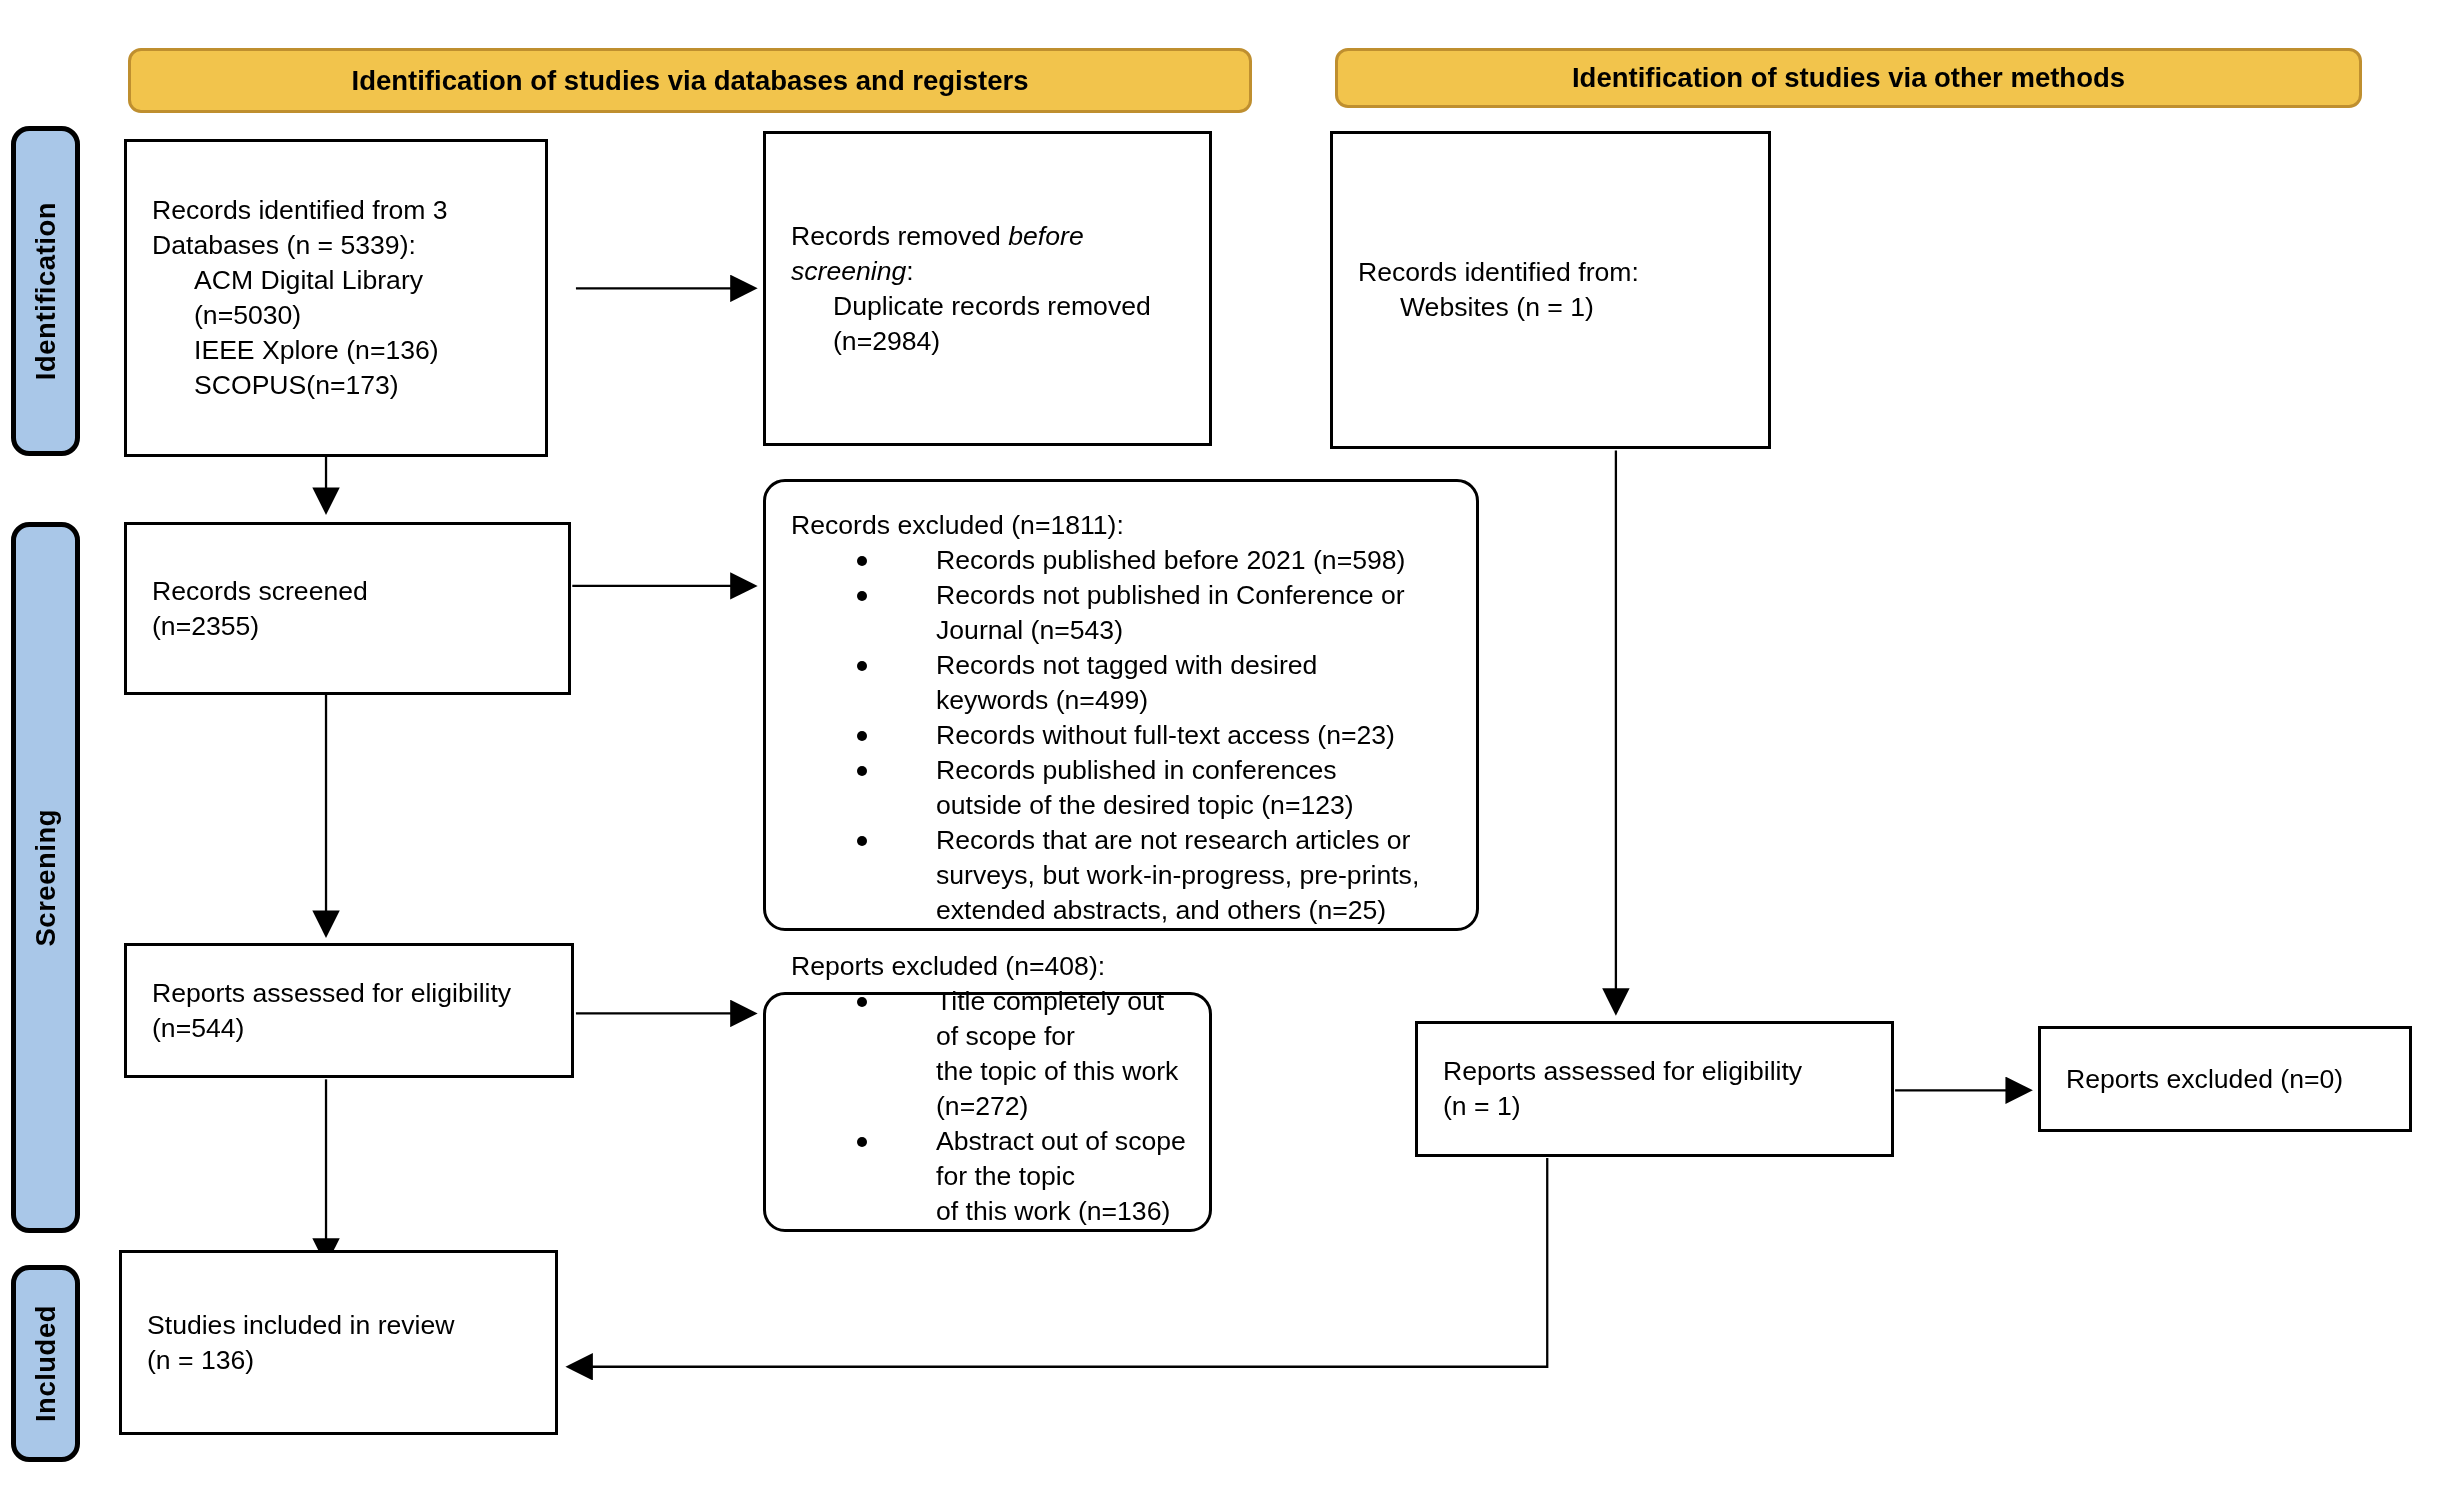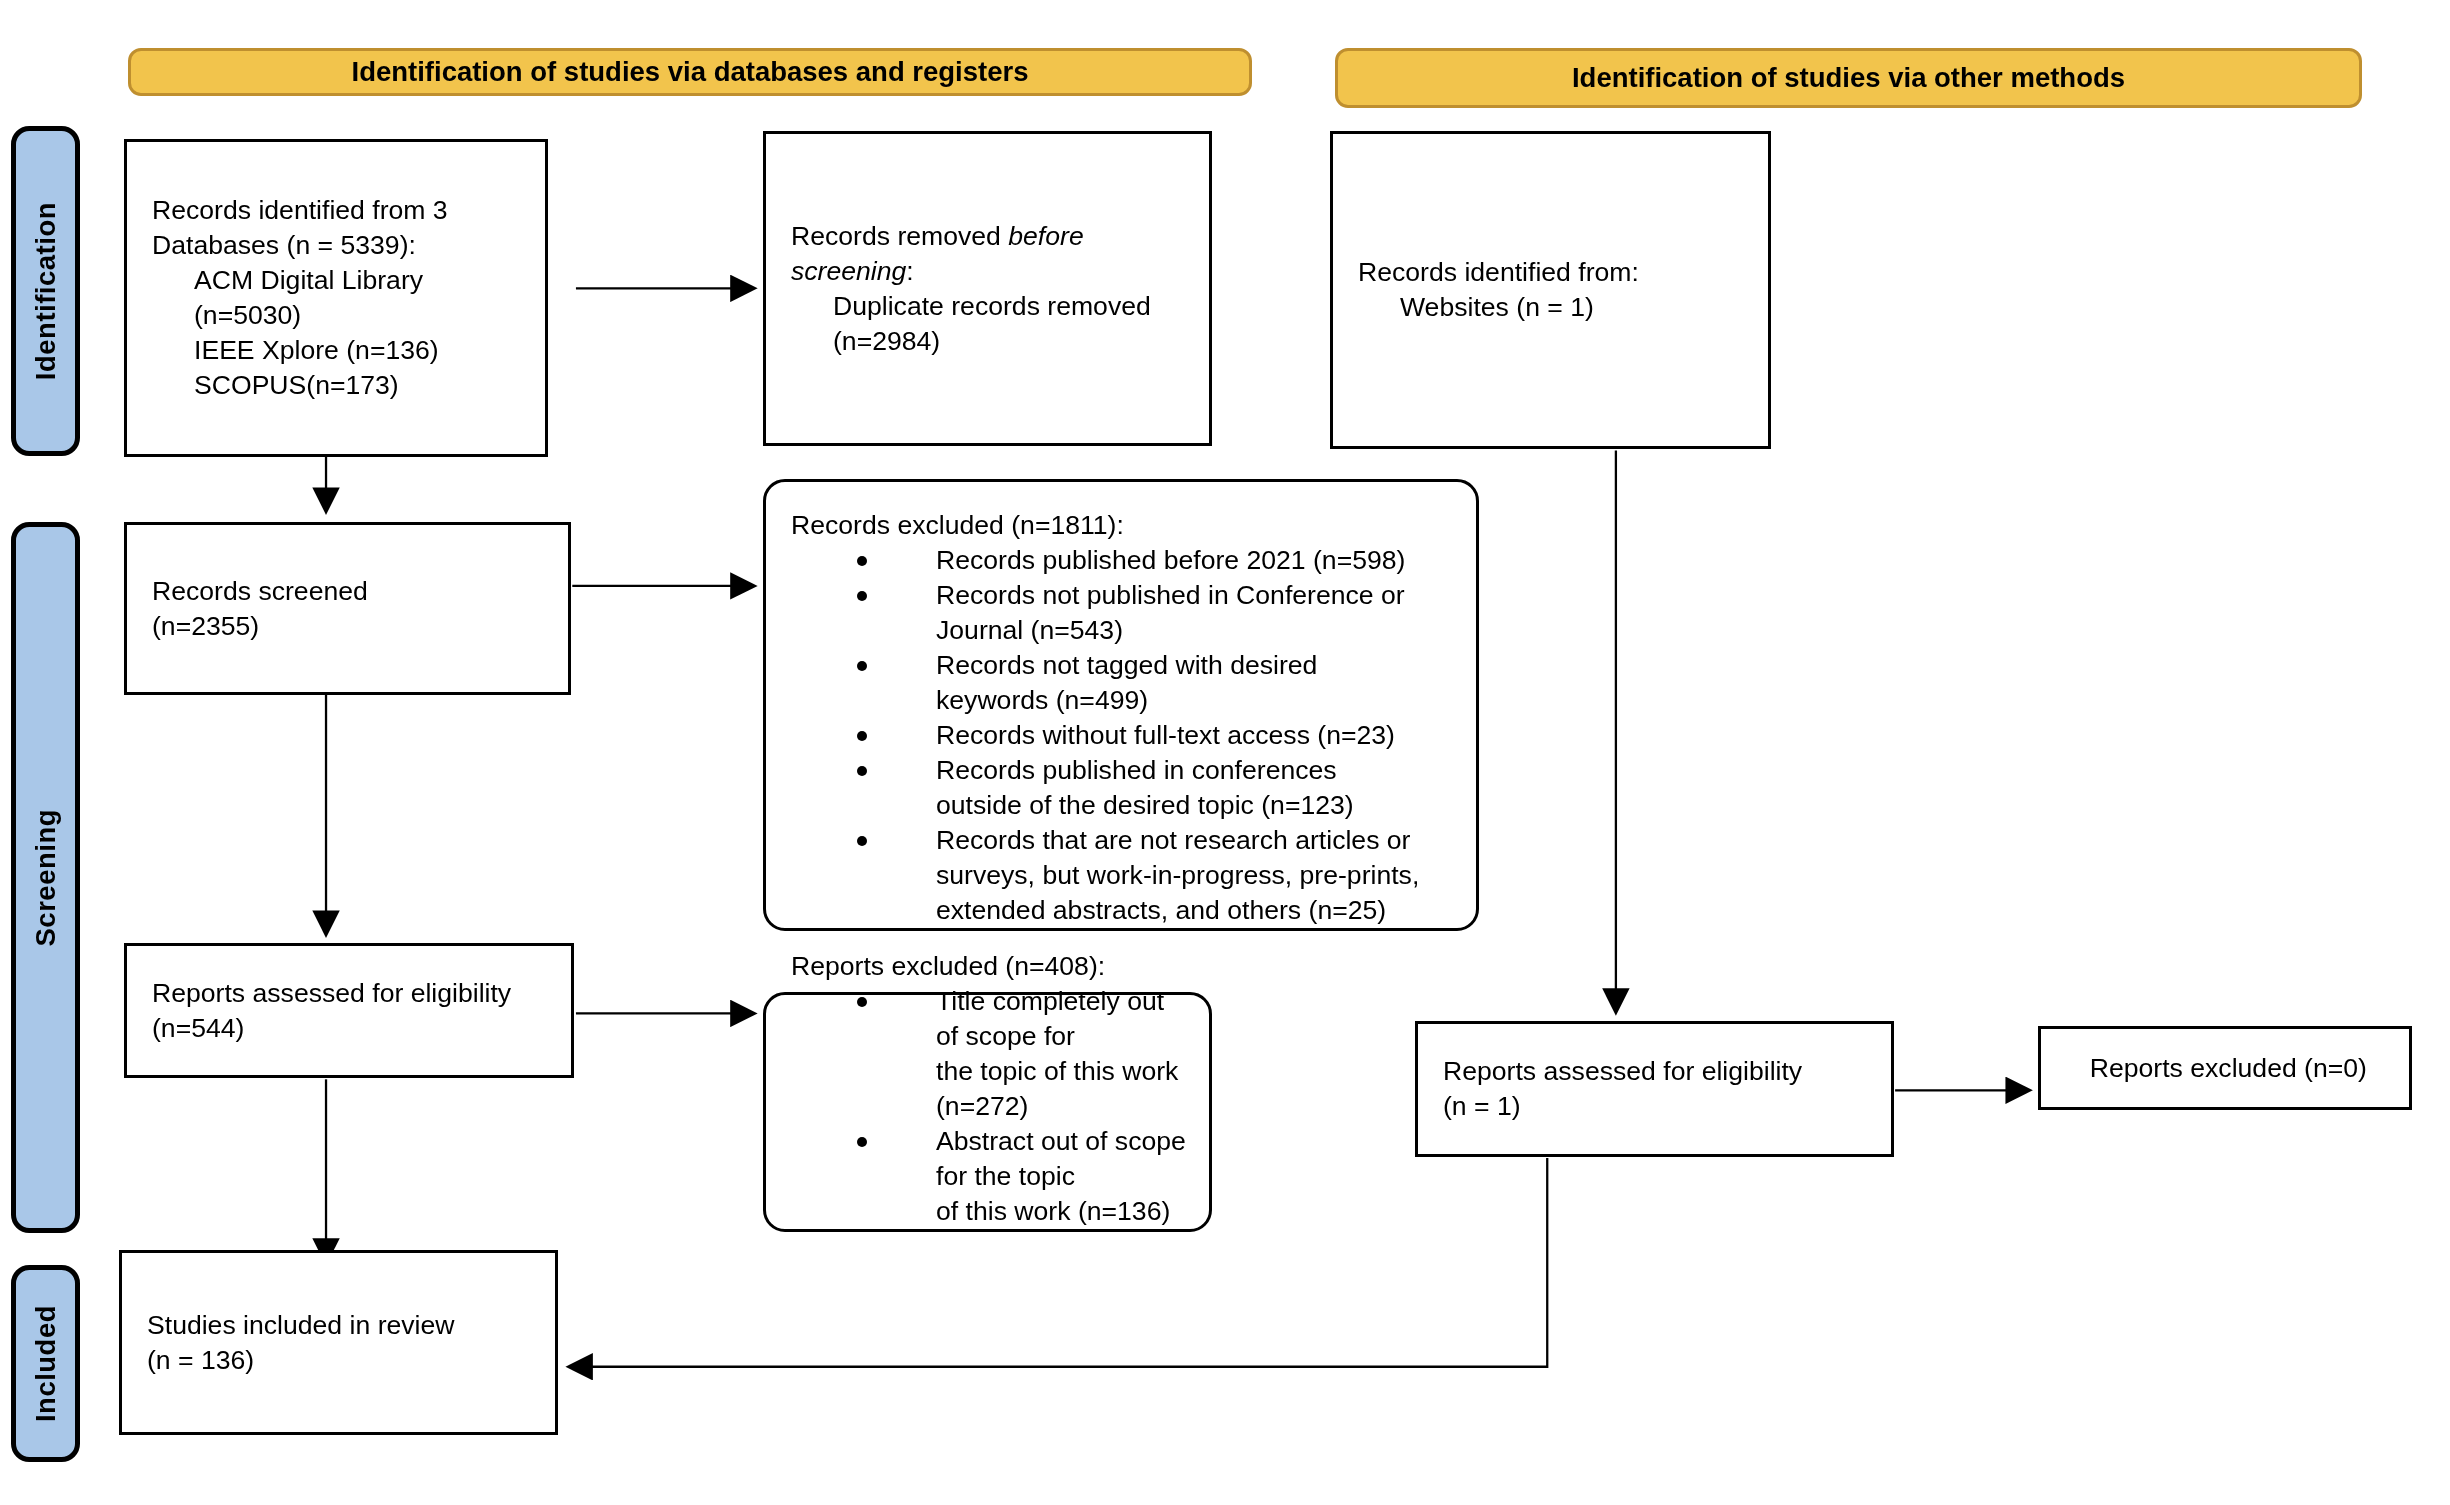--- a/index.html
+++ b/index.html
@@ -48,21 +48,21 @@
   .connectors path { stroke:var(--line_color); stroke-width:2.5; fill:none; }
   .connectors marker path { fill:var(--line_color); stroke:none; }
 
   .em { font-style:italic; }
 </style>
 </head>
 <body>
 
 <div class="canvas">
 
-  <div class="band" style="left:128px; top:48px; width:1124px; height:48px;text-align:center;">
+  <div class="band" style="left:128px; top:48px; width:1124px; height:65px;text-align:center;">
     <span>Identification of studies via databases and registers</span>
   </div>
   <div class="band" style="left:1335px; top:48px; width:1027px; height:60px;">
     <span>Identification of studies via other methods</span>
   </div>
 
   <div class="bar" style="top:126px; height:330px;">
     <span>Identification</span>
   </div>
   <div class="bar" style="top:522px; height:711px;">
@@ -145,21 +145,21 @@
       <li>Abstract out of scope for the topic
 of this work (n=136)</li>
     </ul>
   </div>
 
   <div class="box" style="left:1415px; top:1021px; width:479px; height:136px;">
     <div class="txt">Reports assessed for eligibility
 (n = 1)</div>
   </div>
 
-  <div class="box" style="left:2038px; top:1026px; width:374px; height:84px;align-items:center;">
+  <div class="box" style="left:2038px; top:1026px; width:374px; height:106px;">
     <div class="txt">Reports excluded (n=0)</div>
   </div>
 
   <div class="box" style="left:119px; top:1250px; width:439px; height:185px;">
     <div class="txt">Studies included in review
 (n = 136)</div>
   </div>
 
 </div>
 

